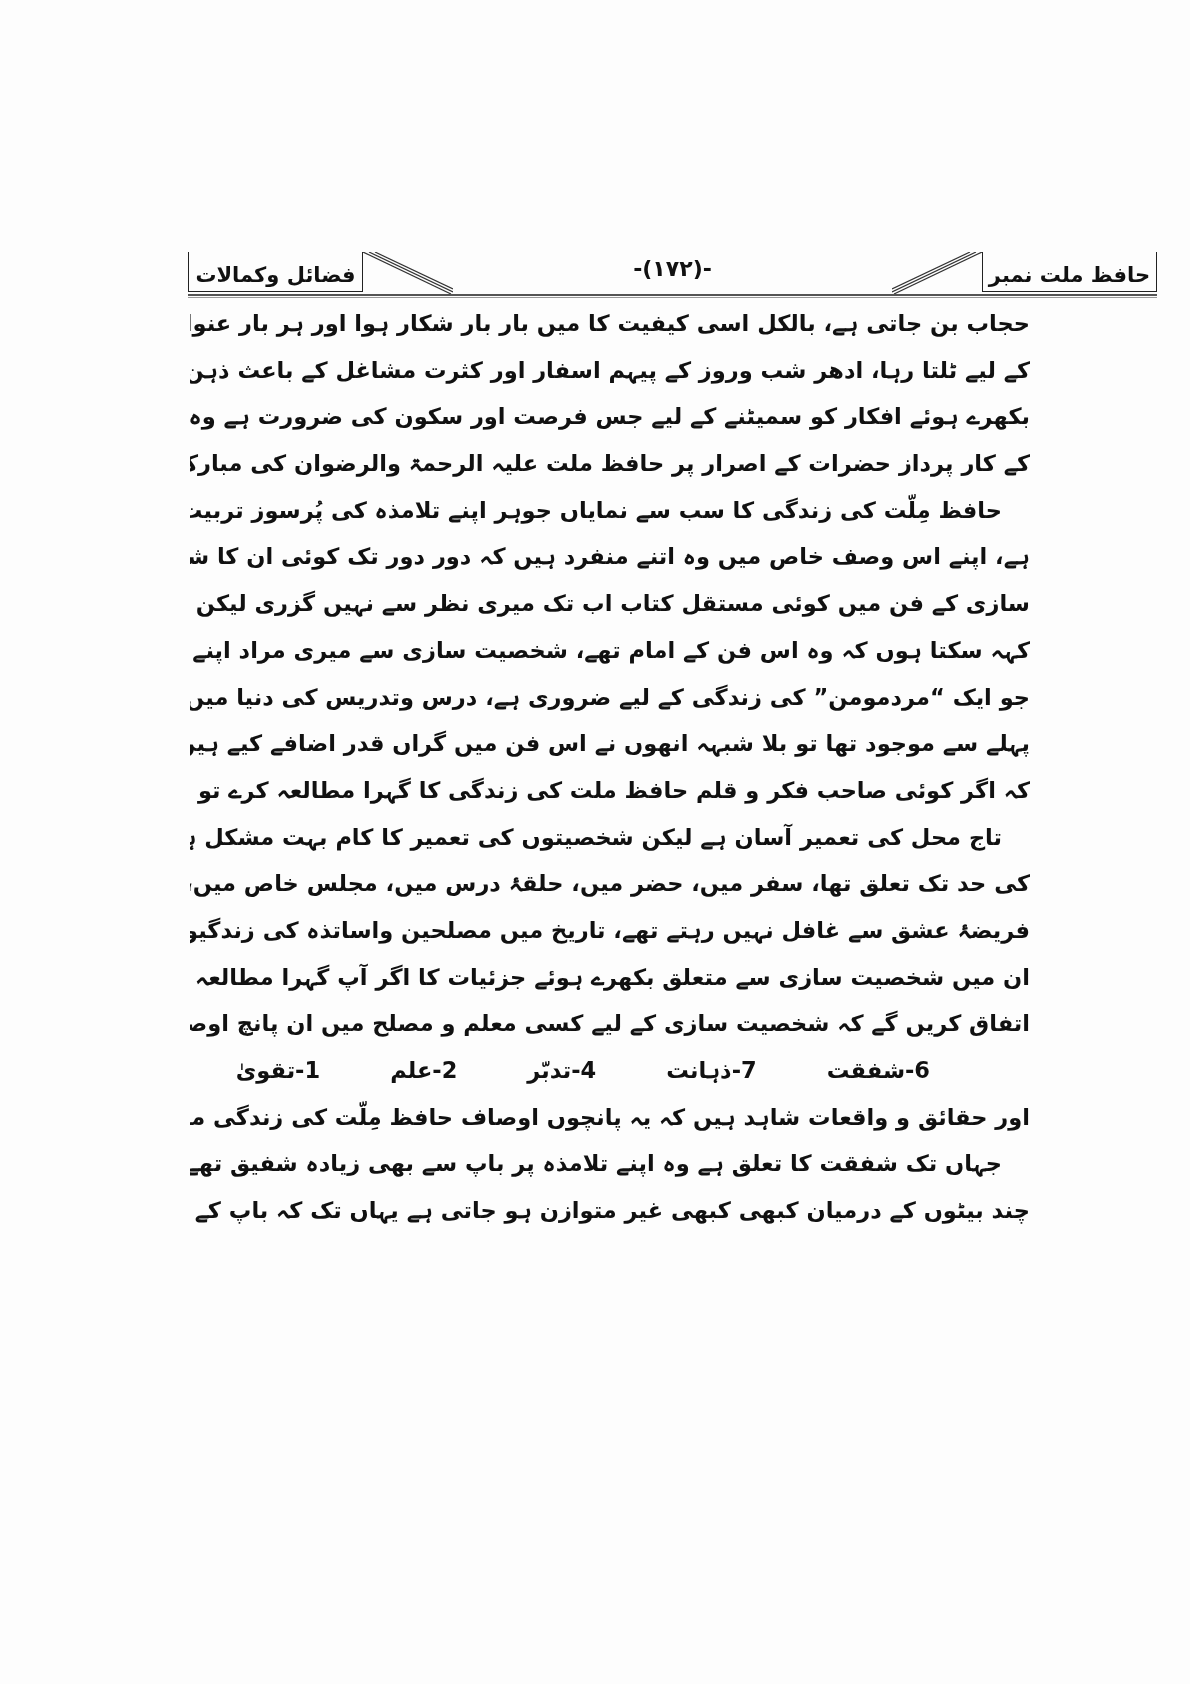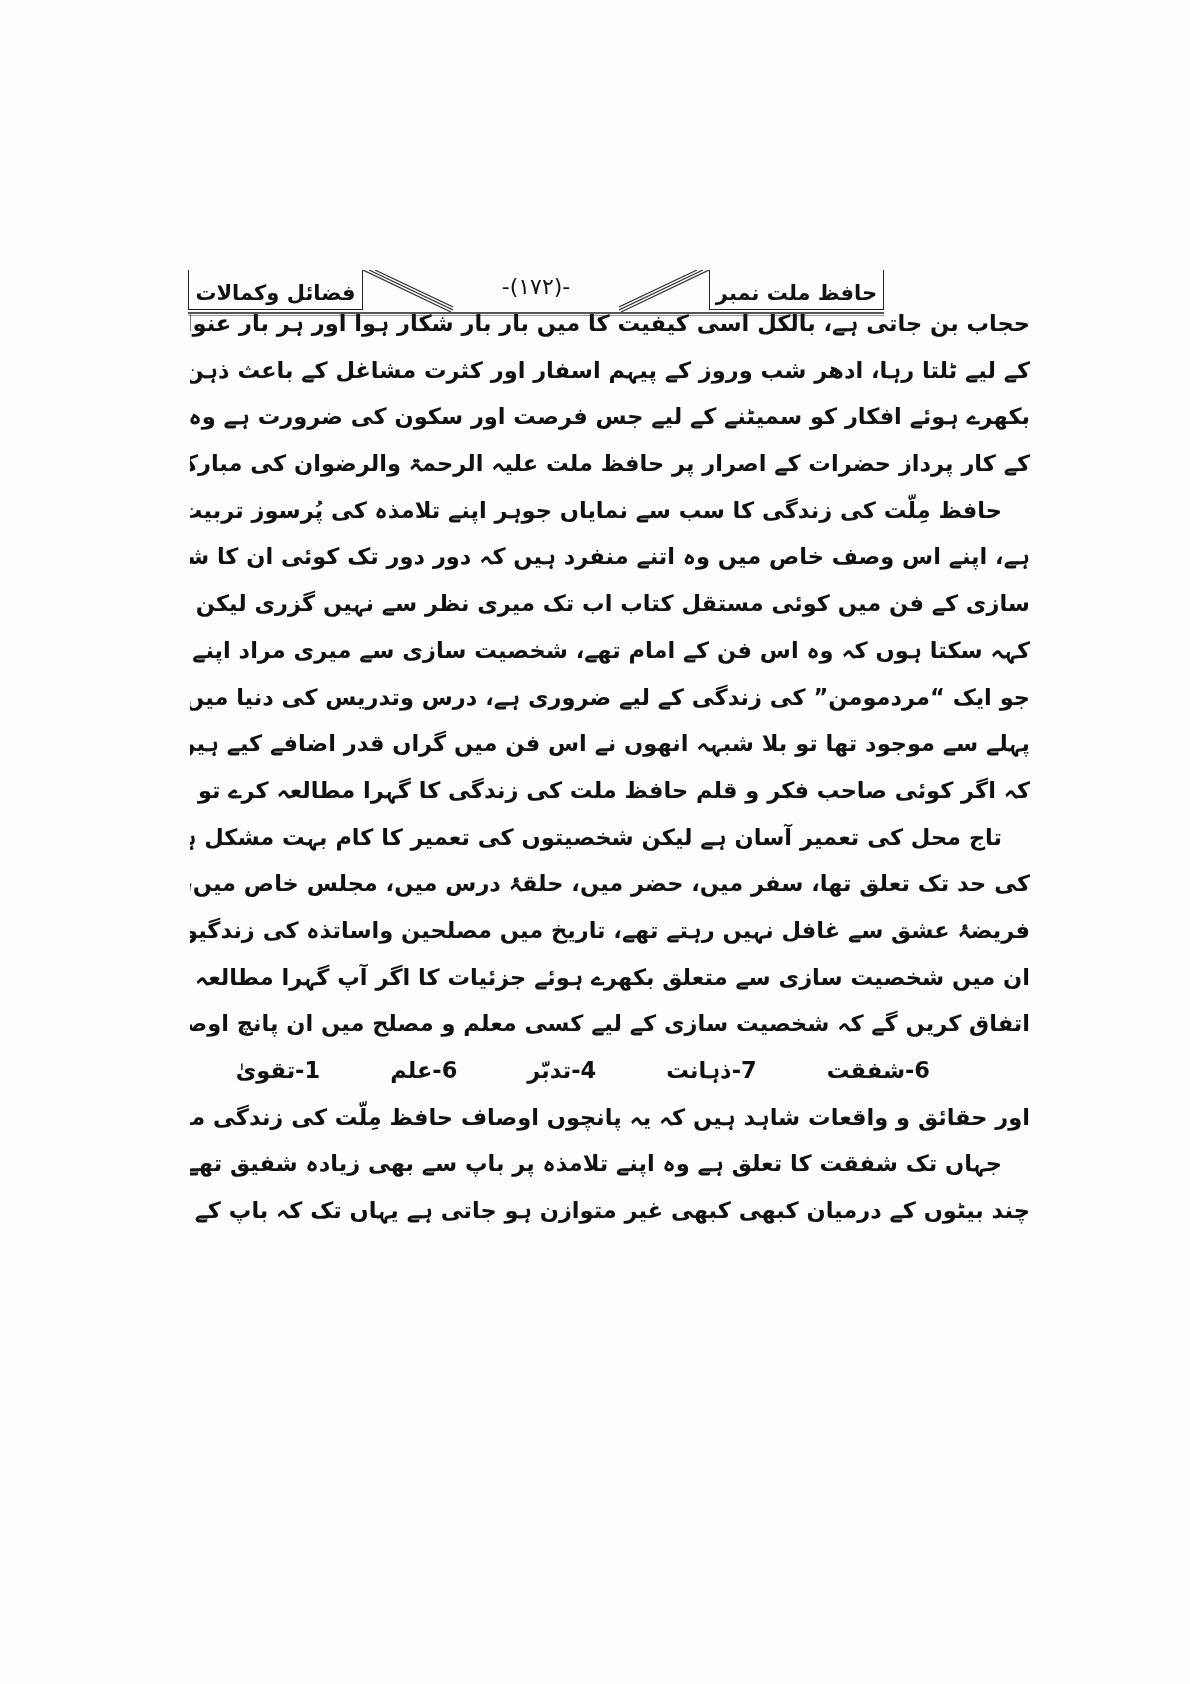--- a/index.html
+++ b/index.html
@@ -1,23 +1,23 @@
 <!DOCTYPE html>
 <html><head>
   <meta charset="utf-8">
   <style>
     html, body { margin: 0; padding: 0; background: #ffffff; }
     body { width: 1190px; height: 1684px; position: relative; overflow: hidden; font-family: "DejaVu Sans", sans-serif; color: #111; }
     .page { position: absolute; left: 0; top: 0; width: 1190px; height: 1684px; background: #fdfdfd; }
-    .header { position: absolute; left: 188px; top: 252px; width: 696px; height: 46px; margin-top: 18px; }
+    .header { position: absolute; left: 188px; top: 252px; width: 969px; height: 46px; }
     .hdr-box { position: absolute; top: 0; height: 40px; border: 1.5px solid #222; border-top: none; box-sizing: border-box; display: flex; align-items: flex-end; justify-content: center; padding-bottom: 4px; }
     .hdr-left { left: 0; width: 175px; }
     .hdr-right { right: 0; width: 175px; text-align: center; }
     .hdr-text { font-size: 21px; font-weight: bold; direction: rtl; font-family: "DejaVu Sans", sans-serif; }
-    .hdr-page { position: absolute; left: 50%; transform: translateX(-50%); top: 4px; font-size: 22px; font-weight: normal; direction: ltr; }
+    .hdr-page { position: absolute; left: 50%; transform: translateX(-50%); top: 4px; font-size: 22px; font-weight: bold; direction: ltr; }
     .hdr-rule { position: absolute; left: 0; right: 0; top: 42px; height: 0; border-top: 2px solid #555; }
     .hdr-rule2 { position: absolute; left: 0; right: 0; top: 45px; height: 0; border-top: 1px solid #999; }
     .diag { position: absolute; top: 0; height: 42px; width: 90px; }
     .diag svg { width: 100%; height: 100%; }
     .body { position: absolute; left: 190px; top: 300px; width: 840px; direction: rtl; text-align: justify; }
     .line { font-size: 22.5px; line-height: 46.7px; height: 46.7px; white-space: nowrap; overflow: hidden; text-align-last: justify; text-align: justify; font-weight: 600; }
     .line.last { text-align-last: right; }
     .line.indent { padding-right: 28px; }
     .qualities { display: flex; direction: rtl; justify-content: flex-start; gap: 70px; padding-right: 100px; font-size: 22.5px; line-height: 46.7px; height: 46.7px; font-weight: 600; }
   </style>
@@ -68,21 +68,21 @@
         <div class="line indent">تاج محل کی تعمیر آسان ہے لیکن شخصیتوں کی تعمیر کا کام بہت مشکل ہے، حافظ مِلّت کو اس کام سے عشق</div>
         <div class="line">کی حد تک تعلق تھا، سفر میں، حضر میں، حلقۂ درس میں، مجلس خاص میں، کہیں بھی وہ ایک لمحے کے لیے اپنے</div>
         <div class="line">فریضۂ عشق سے غافل نہیں رہتے تھے، تاریخ میں مصلحین واساتذہ کی زندگیوں کے جو بے شمار واقعات محفوظ ہیں</div>
         <div class="line">ان میں شخصیت سازی سے متعلق بکھرے ہوئے جزئیات کا اگر آپ گہرا مطالعہ کریں تو آپ میری اس رائے سے</div>
         <div class="line last">اتفاق کریں گے کہ شخصیت سازی کے لیے کسی معلم و مصلح میں ان پانچ اوصاف کا ہونا ضروری ہے:</div>
       </div>
     <div class="qualities" id="qualities">
         <span>6-شفقت</span>
         <span>7-ذہانت</span>
         <span>4-تدبّر</span>
-        <span>6-علم</span>
+        <span>2-علم</span>
         <span>1-تقویٰ</span>
       </div>
     <div id="lines-after">
         <div class="line">اور حقائق و واقعات شاہد ہیں کہ یہ پانچوں اوصاف حافظ مِلّت کی زندگی میں ابھرے ہوئے نقوش کی</div>
         <div class="line indent">جہاں تک شفقت کا تعلق ہے وہ اپنے تلامذہ پر باپ سے بھی زیادہ شفیق تھے، باپ کی محبت بھی اپنے</div>
         <div class="line">چند بیٹوں کے درمیان کبھی کبھی غیر متوازن ہو جاتی ہے یہاں تک کہ باپ کے خلاف بعض اولاد کو امتیازی</div>
       </div>
   </div>
 
 </div>

